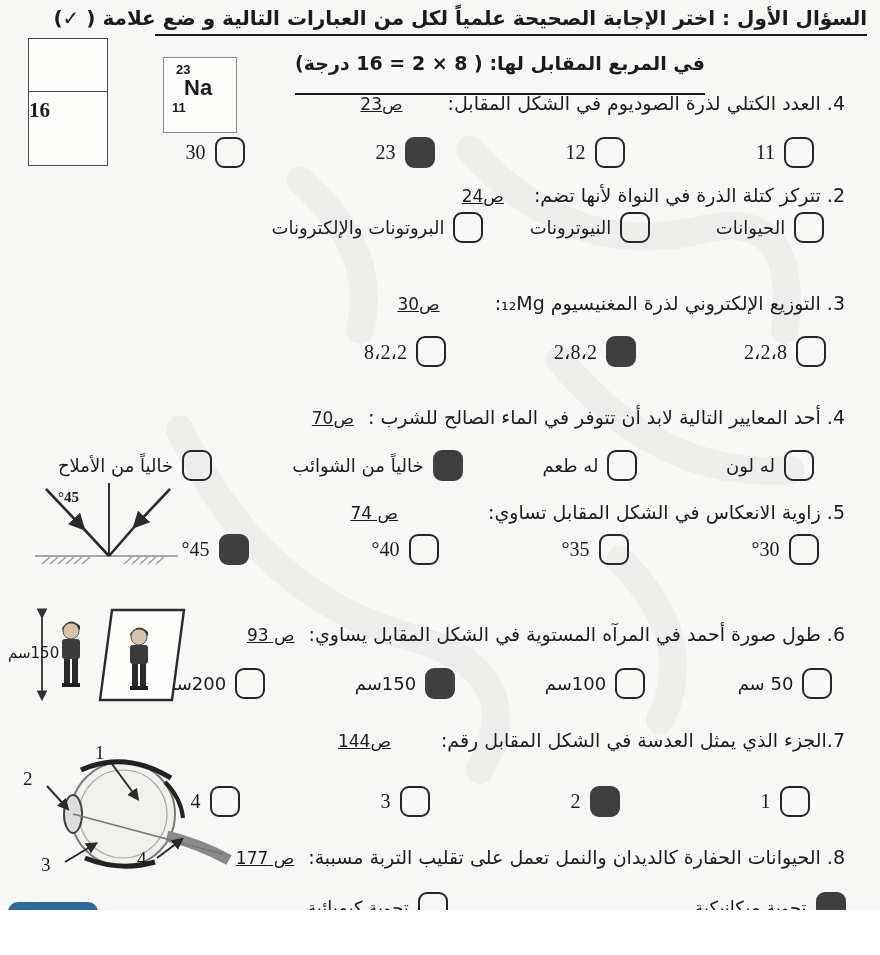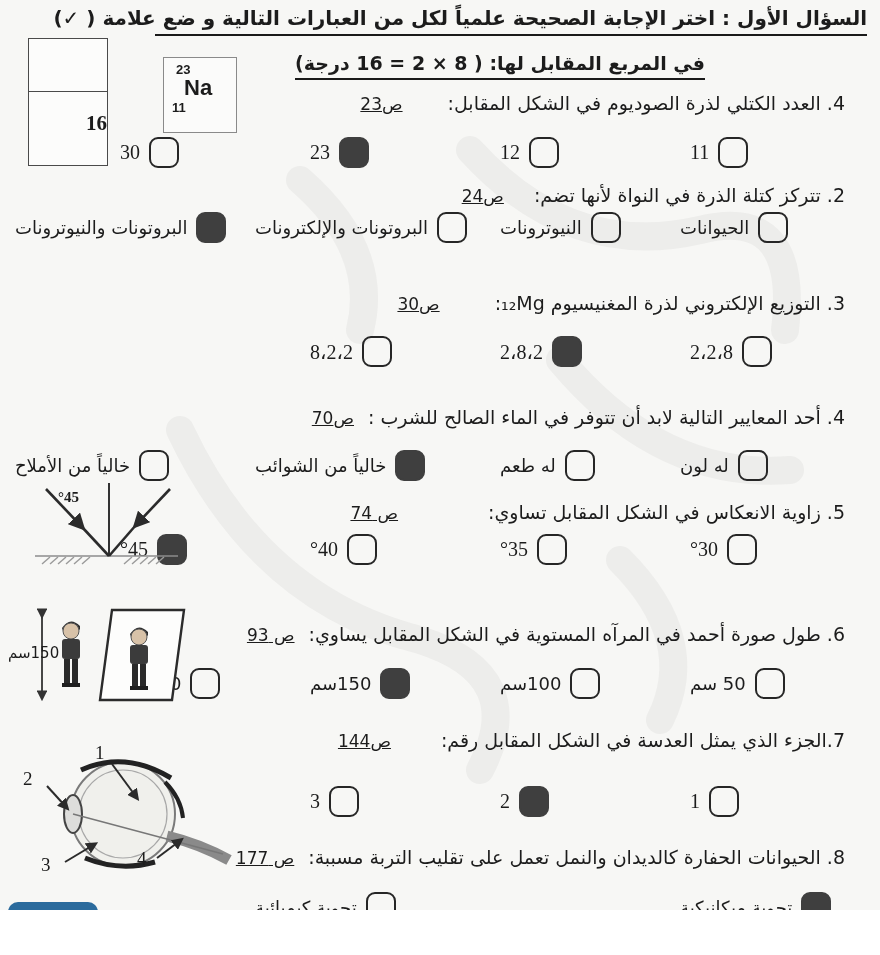--- a/index.html
+++ b/index.html
@@ -11,43 +11,43 @@
   
   .title1{
     position:absolute;top:6px;left:155px;width:712px;
     direction:rtl;text-align:right;font-weight:bold;font-size:20px;
     border-bottom:2px solid #1a1a1a;padding-bottom:4px;white-space:nowrap;
   }
   .title2{
     position:absolute;top:52px;left:270px;width:460px;
     direction:rtl;text-align:center;font-weight:bold;font-size:19px;
   }
-  .title2 span{border-bottom:2px solid #1a1a1a;padding-bottom:4px;}
+  .title2 span{border-bottom:2px solid #1a1a1a;padding-bottom:19px;}
   
   .scorebox{position:absolute;left:28px;top:38px;width:78px;height:126px;
     border:1.6px solid #4a4a4a;background:#fcfcfb;}
   .scorebox .divider{position:absolute;left:0;right:0;top:52px;border-top:1.4px solid #4a4a4a;}
-  .scorebox .val{position:absolute;left:0;right:0;top:72px;text-align:right;
+  .scorebox .val{position:absolute;left:0;right:0;top:59px;text-align:left;
     font:bold 21px "Liberation Serif",serif;}
   .elcard{position:absolute;left:163px;top:57px;width:72px;height:74px;
     border:1.6px solid #8a8a8a;background:#fbfbfa;}
   .elcard .mass{position:absolute;left:12px;top:4px;font:bold 13px "Liberation Sans","DejaVu Sans",sans-serif;}
   .elcard .sym{position:absolute;left:20px;top:17px;font:bold 22px "Liberation Sans","DejaVu Sans",sans-serif;}
   .elcard .atom{position:absolute;left:8px;top:42px;font:bold 13px "Liberation Sans","DejaVu Sans",sans-serif;}
   
   .qline{position:absolute;right:35px;direction:rtl;display:flex;align-items:baseline;
     font-size:19px;white-space:nowrap;}
   .qref{font-size:17px;text-decoration:underline;}
   .optrow{position:absolute;left:120px;width:760px;display:grid;
     grid-template-columns:repeat(4,1fr);direction:rtl;align-items:center;}
   .optrow.wide{left:15px;width:845px;grid-template-columns:180px 180px 245px 240px;}
   .optrow.two{left:15px;width:845px;grid-template-columns:180px 180px 245px 240px;}
   .optrow.two .opt:nth-child(1){grid-column:1;}
   .optrow.two .opt:nth-child(2){grid-column:3;}
-  .opt{display:flex;direction:ltr;justify-content:flex-start;align-items:center;gap:9px;white-space:nowrap;}
+  .opt{display:flex;direction:ltr;justify-content:center;align-items:center;gap:9px;white-space:nowrap;}
   .opt-label{unicode-bidi:plaintext;font-size:18px;}
   .optrow.num .opt-label{font:20px "Liberation Serif","DejaVu Serif",serif;}
   .cbx{width:30px;height:31px;box-sizing:border-box;border:2.4px solid #262626;
     border-radius:9px;background:transparent;flex:0 0 auto;}
   .cbx.checked{background:#3f3f3f;border-color:#3f3f3f;}
   .cbx.partial{position:absolute;}
   
   .fig{position:absolute;}
   .fig-label{position:absolute;font:bold 15px "Liberation Serif",serif;direction:ltr;}
   .eye-num{position:absolute;font:19px "Liberation Serif",serif;}
@@ -127,24 +127,20 @@
         <span class="opt-label">الحيوانات</span>
         <span class="cbx"></span>
       </div>
     <div class="opt">
         <span class="opt-label">النيوترونات</span>
         <span class="cbx"></span>
       </div>
     <div class="opt">
         <span class="opt-label">البروتونات والإلكترونات</span>
         <span class="cbx"></span>
-      </div>
-    <div class="opt">
-        <span class="opt-label">البروتونات والنيوترونات</span>
-        <span class="cbx checked"></span>
       </div>
   </div>
 
   <div class="qline" style="top:292px;gap:55px">
     <span>3. التوزيع الإلكتروني لذرة المغنيسيوم ₁₂Mg:</span>
     <span class="qref">ص30</span>
   </div>
   <div class="optrow num" style="top:336px">
     <div class="opt">
         <span class="opt-label">2،2،8</span>

